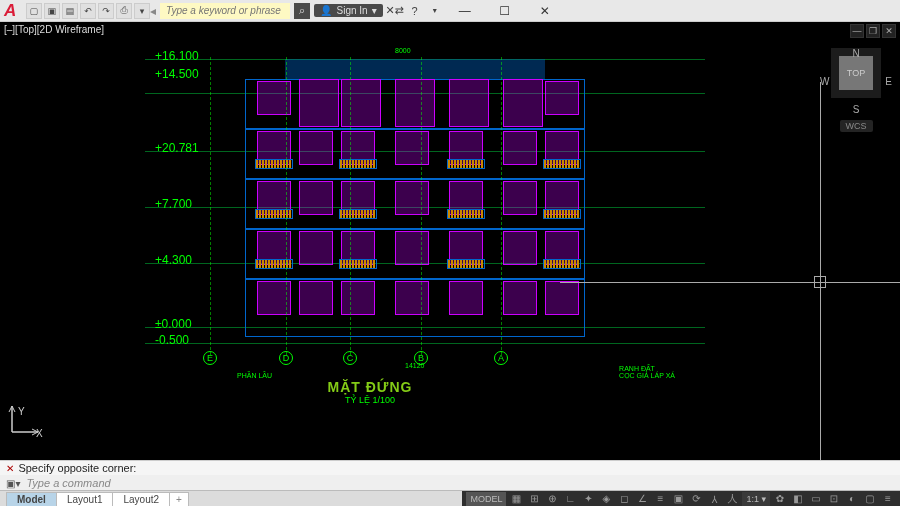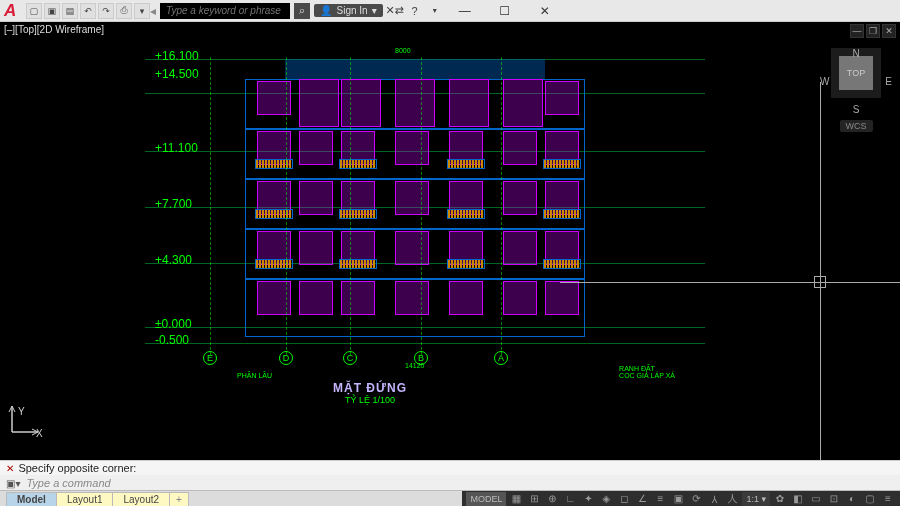--- a/index.html
+++ b/index.html
@@ -5,21 +5,21 @@
 * { margin:0; padding:0; box-sizing:border-box; font-family:"Segoe UI",Arial,sans-serif; }
 body { width:900px; height:506px; background:#f0f0f0; overflow:hidden; }
 
 
 .titlebar { height:22px; background:#e8e8e8; display:flex; align-items:center; border-bottom:1px solid #ccc; }
 .logo { width:20px; height:20px; color:#da1c38; font-weight:bold; font-size:17px; padding-left:4px; font-style:italic; }
 .qat { display:flex; gap:2px; margin-left:6px; }
 .qat .ico { width:16px; height:16px; background:#e0e0e0; border:1px solid #ccc; display:flex; align-items:center; justify-content:center; font-size:9px; color:#444; }
 .title-center { flex:1; text-align:center; font-size:11px; color:#555; }
 .title-right { display:flex; align-items:center; gap:4px; }
-.search-box { width:130px; height:16px; background:#000000; color:#888; font-size:10px; font-style:italic; padding:0 6px; border:none; }
+.search-box { width:130px; height:16px; background:#fef9c3; color:#888; font-size:10px; font-style:italic; padding:0 6px; border:none; }
 .sign-chip { background:#4a4a4a; color:#ddd; font-size:10px; padding:1px 6px; border-radius:2px; display:flex; align-items:center; gap:4px; }
 .title-icon { width:16px; height:16px; display:flex; align-items:center; justify-content:center; font-size:11px; color:#444; }
 .win-btn { width:36px; height:22px; display:flex; align-items:center; justify-content:center; font-size:12px; color:#333; }
 
 
 .workspace { position:relative; height:438px; background:#000; }
 .view-label { position:absolute; top:2px; left:4px; font-size:10px; color:#ddd; }
 .doc-controls { position:absolute; top:2px; right:4px; display:flex; gap:2px; }
 .doc-controls span { width:14px; height:14px; background:#222; color:#aaa; font-size:9px; display:flex; align-items:center; justify-content:center; border:1px solid #333; }
 
@@ -33,21 +33,21 @@
 .floor.f1 { bottom:58px; height:50px; }
 .floor.f2 { bottom:108px; height:50px; }
 .floor.f3 { bottom:158px; height:50px; }
 .floor.f4 { bottom:208px; height:50px; }
 .roof { position:absolute; bottom:258px; left:40px; right:40px; height:20px; background:#06c; opacity:.4; }
 .window { position:absolute; border:1px solid #c0f; background:rgba(200,0,255,.3); }
 .balcony { position:absolute; height:10px; background:repeating-linear-gradient(90deg,#c80,#c80 2px,transparent 2px,transparent 3px); border:1px solid #06c; }
 .grid-mark { position:absolute; bottom:-28px; width:14px; height:14px; border:1px solid #0f0; border-radius:50%; color:#0f0; font-size:9px; display:flex; align-items:center; justify-content:center; }
 .grid-line { position:absolute; top:0; bottom:-18px; border-left:1px dashed #0f0; opacity:.5; }
 .title-block { position:absolute; bottom:-8px; left:0; right:0; text-align:center; }
-.title-main { color:#c4b5fd; font-size:12px; font-weight:bold; letter-spacing:1px; }
+.title-main { color:#84cc16; font-size:14px; font-weight:bold; letter-spacing:1px; }
 .title-sub { color:#0f0; font-size:9px; }
 .dim-txt { position:absolute; font-size:7px; color:#0f0; }
 
 
 .crosshair-h { position:absolute; top:260px; left:560px; right:0; border-top:1px solid #aaa; }
 .crosshair-v { position:absolute; top:60px; bottom:0; left:820px; border-left:1px solid #aaa; }
 .crosshair-box { position:absolute; top:254px; left:814px; width:12px; height:12px; border:1px solid #aaa; }
 
 
 .ucs { position:absolute; left:8px; bottom:28px; color:#ccc; font-size:10px; }
@@ -68,21 +68,21 @@
 
 .cmdline { height:30px; background:#f5f5f5; border-top:1px solid #ccc; font-size:11px; font-family:Consolas,monospace; }
 .cmdline .hist { padding:0 6px; color:#222; height:14px; display:flex; align-items:center; gap:4px; }
 .cmdline .hist .xico { color:#a00; font-size:10px; }
 .cmdline .input { padding:0 6px; color:#888; font-style:italic; display:flex; align-items:center; height:16px; gap:6px; background:#efefef; }
 .cmdline .input .prompt { color:#555; font-style:normal; font-size:10px; }
 
 
 .bottom { height:16px; display:flex; background:#dcdcdc; border-top:1px solid #bbb; }
 .tabs { display:flex; align-items:flex-end; }
-.tab { font-size:10px; padding:1px 10px; background:#fef9c3; border:1px solid #bbb; border-bottom:none; color:#444; margin-right:-1px; }
+.tab { font-size:10px; padding:1px 10px; background:#ffffff; border:1px solid #bbb; border-bottom:none; color:#444; margin-right:-1px; }
 .tab.active { background:#b8d4e8; font-weight:bold; }
 .tab.plus { padding:1px 6px; color:#888; }
 .status { margin-left:auto; background:#2e2e2e; display:flex; align-items:center; gap:2px; padding:0 4px; }
 .status .chip { font-size:9px; color:#bbb; padding:0 4px; height:14px; display:flex; align-items:center; background:#3a3a3a; }
 .status .chip.model { background:#555; }
 .status .ico { width:16px; height:14px; color:#999; font-size:10px; display:flex; align-items:center; justify-content:center; }
 </style>
 </head>
 <body>
 
@@ -128,21 +128,21 @@
     <div class="wcs">WCS</div>
   </div>
 
   <div class="drawing">
     <div id="levels">
         <div class="level-line" style="top: 12px;"></div>
         <div class="level-label" style="top: 2px;">+16.100</div>
         <div class="level-line" style="top: 46px;"></div>
         <div class="level-label" style="top: 20px;">+14.500</div>
         <div class="level-line" style="top: 104px;"></div>
-        <div class="level-label" style="top: 94px;">+11.100</div>
+        <div class="level-label" style="top: 94px;">+20.781</div>
         <div class="level-line" style="top: 160px;"></div>
         <div class="level-label" style="top: 150px;">+7.700</div>
         <div class="level-line" style="top: 216px;"></div>
         <div class="level-label" style="top: 206px;">+4.300</div>
         <div class="level-line" style="top: 280px;"></div>
         <div class="level-label" style="top: 270px;">±0.000</div>
         <div class="level-line" style="top: 296px;"></div>
         <div class="level-label" style="top: 286px;">-0.500</div>
       </div>
     <div class="building">

